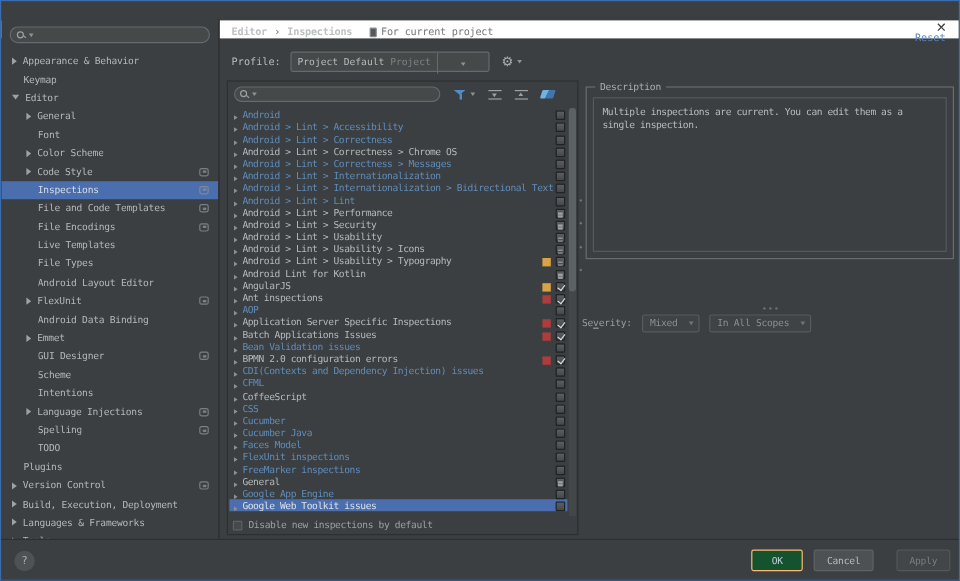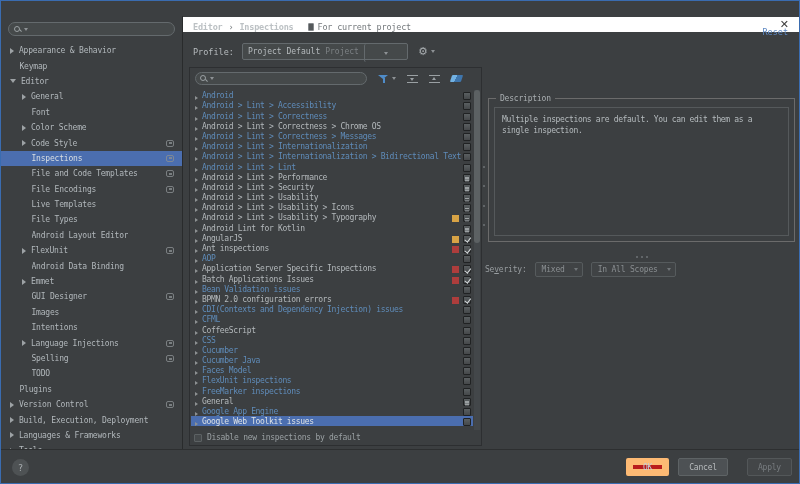--- a/index.html
+++ b/index.html
@@ -76,37 +76,37 @@
   .cb{flex:none;width:8px;height:8px;border:1px solid #202223;background:linear-gradient(#5a5f61,#45484a);border-radius:1px;position:relative;}
   .cb.checked::after{content:"";position:absolute;left:1.5px;top:.5px;width:2.5px;height:4.5px;border-right:1.3px solid #d4d9db;border-bottom:1.3px solid #d4d9db;transform:rotate(38deg);}
   .cb.dash::after{content:"";position:absolute;left:1px;right:1px;top:2.6px;height:1.4px;background:#9ba0a2;box-shadow:0 2.4px 0 #9ba0a2;}
   .tree-scroll{position:absolute;right:1px;top:22px;width:6px;bottom:15px;background:#43474a;}
   .tree-scroll .thumb{position:absolute;left:0;right:0;top:0;height:45%;background:#5c6163;border-radius:3px;}
   .tree-footer{position:absolute;left:4px;bottom:2px;height:11px;display:flex;align-items:center;font-size:8px;letter-spacing:-.3px;color:#9aa0a3;}
   .tree-footer .cb{margin-right:5px;background:#45494b;border-color:#5c6163;}
   
   .v-splitter{position:absolute;left:299px;top:150px;width:3px;height:60px;display:flex;flex-direction:column;justify-content:space-between;}
   .v-splitter i{width:2px;height:2px;border-radius:50%;background:#6e7376;}
-  .desc-group{position:absolute;left:304px;top:82px;right:6px;height:144px;border:1px solid #6b6b6b;}
+  .desc-group{position:absolute;left:304px;top:56px;right:6px;height:144px;border:1px solid #6b6b6b;}
   .desc-title{position:absolute;left:7px;top:-5px;background:#3c3f41;padding:0 4px;font-size:8px;color:#a9aeb1;letter-spacing:-.2px;}
   .desc-inner{position:absolute;left:5px;right:5px;top:8px;bottom:5px;border:1px solid #55595b;padding:6px 7px;
     font-size:8px;letter-spacing:-.35px;line-height:11px;color:#b6bcbf;}
   .h-splitter{position:absolute;left:304px;right:6px;top:240px;display:flex;justify-content:center;gap:3px;}
   .h-splitter i{width:2px;height:2px;border-radius:50%;background:#6e7376;}
   .severity-row{position:absolute;left:301px;top:246px;display:flex;align-items:center;font-size:8px;color:#989da0;letter-spacing:-.2px;}
   .severity-row u{text-decoration:underline;}
   .combo.disabled{background:#404345;border-color:#565b5d;color:#8a8f92;height:15px;}
   .combo.disabled .val{padding:0 6px;}
   .combo.disabled .caret-dn{border-top-color:#707578;margin-right:4px;}
   
   .bottombar{position:absolute;left:0;bottom:0;right:0;height:34px;background:#3c3f41;border-top:1px solid #2d2f30;}
   .btns{position:absolute;right:7px;top:8px;display:flex;gap:9px;}
   .btn{height:18px;min-width:43px;padding:0 10px;display:flex;align-items:center;justify-content:center;
     font:8px "DejaVu Sans Mono",monospace;letter-spacing:-.2px;border-radius:2px;}
-  .btn.ok{background:#b91c1c;border:7px solid #fdba74;color:#c3cdd8;}
+  .btn.ok{background:#14532d;border:1px solid #fdba74;color:#c3cdd8;}
   .btn.normal{background:#4d5154;border:1px solid #5e6365;color:#b8bcbe;}
   .btn.disabled{background:#434648;border:1px solid #535759;color:#787d80;margin-left:10px;}
 </style>
 </head>
 <body>
 
 <div class="window">
 
   <div class="titlebar">
     <span class="appicon"></span>
@@ -190,21 +190,21 @@
           <span class="tri right"></span>
           <span class="lbl">Emmet</span>
         </div>
         <div class="side-item lvl1">
           <span class="tri none"></span>
           <span class="lbl">GUI Designer</span>
           <span class="mod"></span>
         </div>
         <div class="side-item lvl1">
           <span class="tri none"></span>
-          <span class="lbl">Images</span>
+          <span class="lbl">Scheme</span>
         </div>
         <div class="side-item lvl1">
           <span class="tri none"></span>
           <span class="lbl">Intentions</span>
         </div>
         <div class="side-item lvl1">
           <span class="tri right"></span>
           <span class="lbl">Language Injections</span>
           <span class="mod"></span>
         </div>
@@ -478,21 +478,21 @@
         <i></i>
       </div>
     <div class="h-splitter">
         <i></i>
         <i></i>
         <i></i>
       </div>
 
     <div class="desc-group">
       <span class="desc-title">Description</span>
-      <div class="desc-inner">Multiple inspections are default. You can edit them as a single inspection.</div>
+      <div class="desc-inner">Multiple inspections are current. You can edit them as a single inspection.</div>
     </div>
 
     <div class="severity-row">
       <span><span>Se</span><u>v</u><span>erity:</span></span>
       <span class="combo disabled">
         <span class="val">Mixed</span>
         <span class="caret-dn"></span>
       </span>
       <span class="combo disabled">
         <span class="val">In All Scopes</span>

